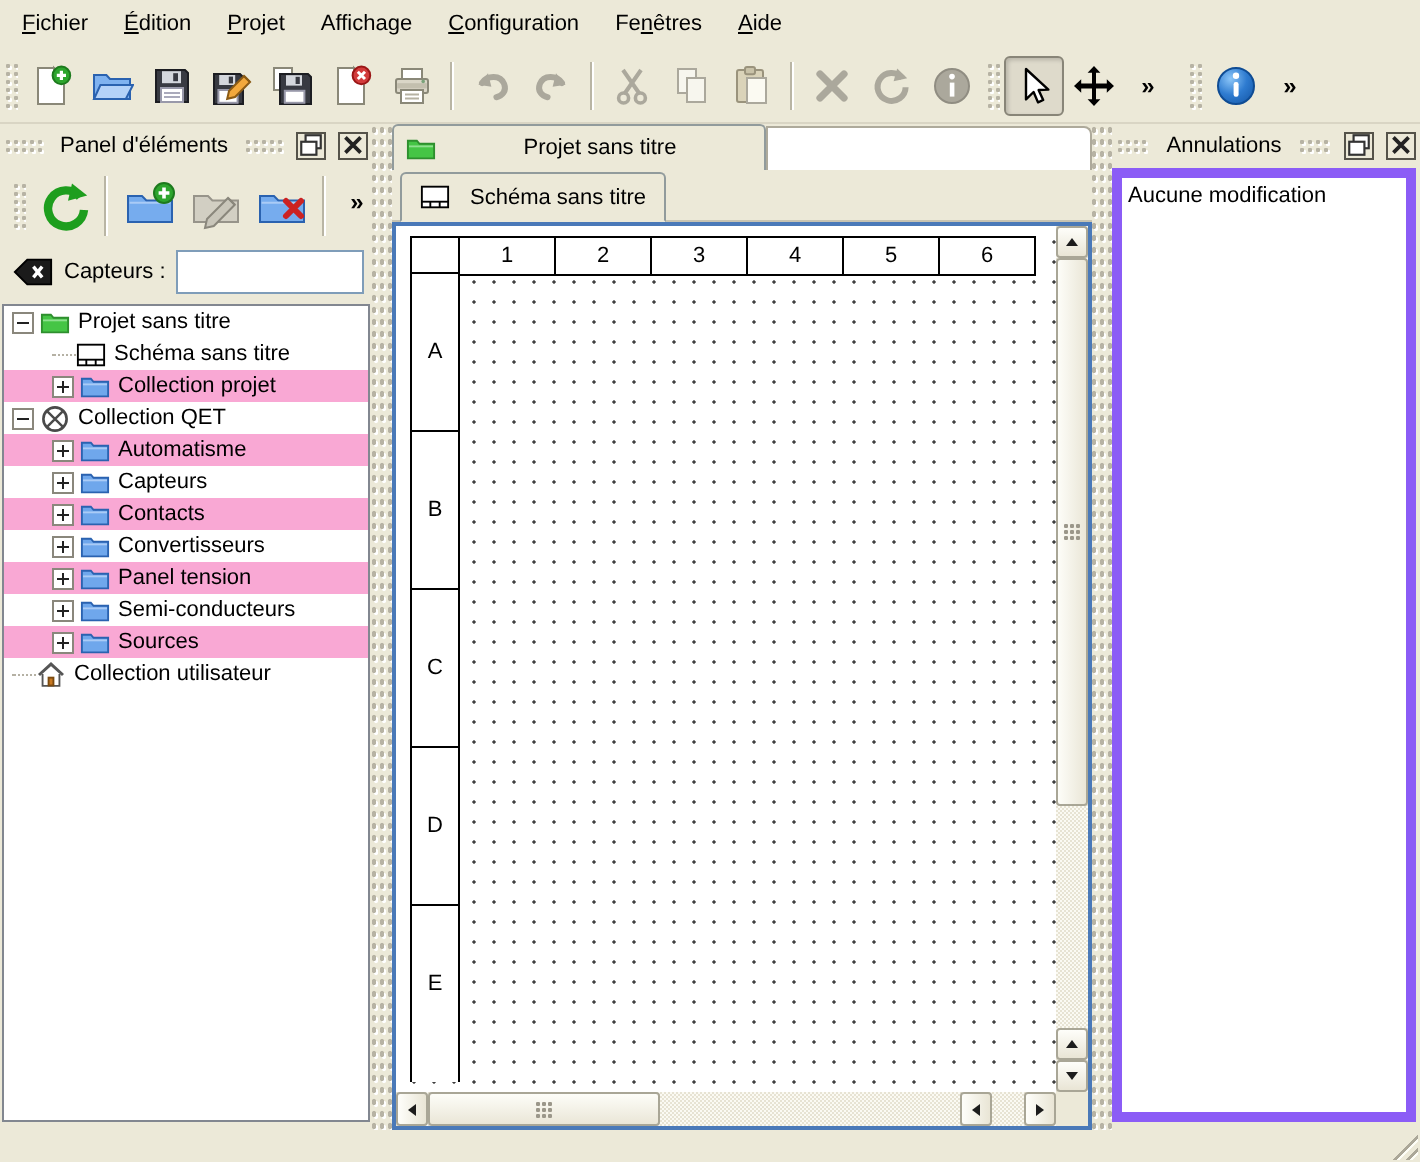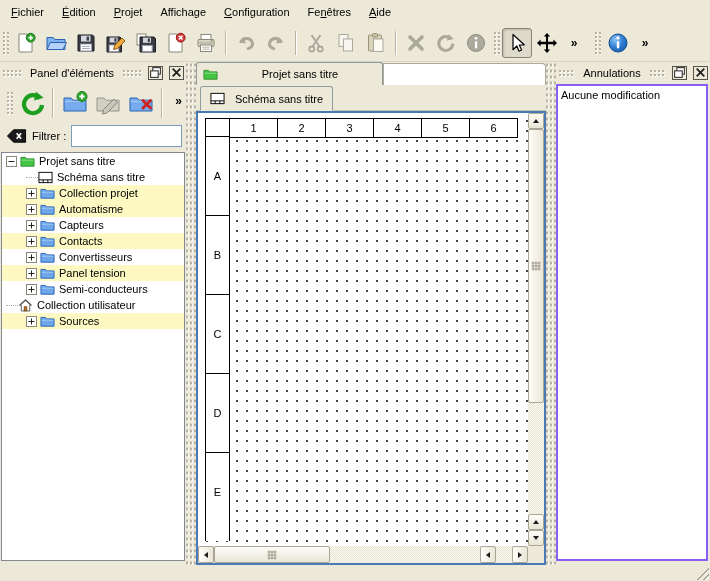--- a/index.html
+++ b/index.html
@@ -52,21 +52,21 @@
   .panel-toolbar{height:40px;display:flex;align-items:center;padding-left:4px;}
   .panel-toolbar .tb-btn{width:33px;height:34px;}
   .panel-toolbar .tb-icon{width:26px;height:26px;}
   .panel-toolbar .tb-sep{height:30px;}
   .filter-row{height:26px;display:flex;align-items:center;gap:5px;padding:0 4px 0 6px;}
   .icon16{width:20px;height:15px;display:block;}
   .icon16 svg{width:100%;height:100%;display:block;}
   .filter-input{flex:1;height:18px;border:1px solid #7F9DB9;background:#fff;font:11px "Liberation Sans",sans-serif;padding:1px 3px;min-width:0;}
   .tree{flex:1;margin:3px 1px 4px 1px;border:1px solid #828790;background:#fff;overflow:hidden;}
   .tree-row{height:16px;display:flex;align-items:center;white-space:nowrap;}
-  .tree-row.alt{background:#fef9c3;}
+  .tree-row.alt{background:#f9a8d4;}
   .expander{width:9px;height:9px;flex:none;background:#fff;border:1px solid #8a877c;display:flex;align-items:center;justify-content:center;margin-right:3px;}
   .expander svg{width:7px;height:7px;display:block;}
   .guide{height:0;border-top:1px dotted #b5b1a4;flex:none;}
   .tree-icon{width:15px;height:15px;flex:none;margin-right:4px;}
   .tree-icon svg{width:100%;height:100%;display:block;}
   .tree-label{padding-right:4px;}
 
   
   .center{width:350px;display:flex;flex-direction:column;min-height:0;background:#ECE9D8;}
   .proj-tabbar{height:23px;display:flex;align-items:flex-end;}
@@ -110,21 +110,21 @@
   .grip{position:absolute;left:50%;top:50%;transform:translate(-50%,-50%);width:9px;height:9px;
     background-image:radial-gradient(#9b978a 1px,rgba(0,0,0,0) 1.2px);background-size:3px 3px;}
   .tri-up{width:0;height:0;border-left:3.5px solid transparent;border-right:3.5px solid transparent;border-bottom:4.5px solid #1c1c1c;}
   .tri-down{width:0;height:0;border-left:3.5px solid transparent;border-right:3.5px solid transparent;border-top:4.5px solid #1c1c1c;}
   .tri-left{width:0;height:0;border-top:3.5px solid transparent;border-bottom:3.5px solid transparent;border-right:4.5px solid #1c1c1c;}
   .tri-right{width:0;height:0;border-top:3.5px solid transparent;border-bottom:3.5px solid transparent;border-left:4.5px solid #1c1c1c;}
   .sb-corner{position:absolute;right:0;bottom:0;width:16px;height:17px;background:#ECE9D8;}
 
   
   .right-panel{flex:1;display:flex;flex-direction:column;min-height:0;}
-  .undo-list{flex:1;margin:1px 2px 4px 0;border:2px solid #8b5cf6;background:#fff;overflow:hidden;}
+  .undo-list{flex:1;margin:1px 2px 4px 0;border:5px solid #8b5cf6;background:#fff;overflow:hidden;}
   .undo-item{height:16px;display:flex;align-items:center;padding:1px 3px;}
 
   
   .statusbar{height:16px;position:relative;background:#ECE9D8;}
   .size-grip{position:absolute;right:1px;bottom:1px;width:13px;height:13px;
     background:repeating-linear-gradient(-45deg,rgba(0,0,0,0) 0 2px,#fdfdf6 2px 3px,#aba798 3px 4.5px);
     clip-path:polygon(100% 0,100% 100%,0 100%);}
 </style>
 </head>
 <body>
@@ -409,21 +409,21 @@
             </button>
           </div>
         </div>
       <div class="filter-row">
         <span class="icon16" style="width:21px;height:16px">
             <svg viewBox="0 0 22 16">
               <path d="M1.5 8L8 1.5h12.5v13H8z" fill="#1b1b1b" stroke="#000"></path>
               <path d="M11.2 5.2l4.6 5.6M15.8 5.2l-4.6 5.6" stroke="#fff" stroke-width="1.8"></path>
             </svg>
           </span>
-        <span>Filtrer :</span>
+        <span>Capteurs :</span>
         <input class="filter-input" type="text" value="" style="">
       </div>
       <div class="tree" id="tree">
           <div class="tree-row">
             <span style="width: 4px; flex: 0 0 auto;"></span>
             <span class="expander">
               <svg viewBox="0 0 7 7">
                 <path d="M0.5 3.5h6" stroke="#222"></path>
               </svg>
             </span>
@@ -455,20 +455,35 @@
               </svg>
             </span>
             <span class="tree-icon">
               <svg viewBox="0 0 16 16">
                 <path d="M1 13V3.6h4.8L7.2 5.2H15V13z" fill="#6FA7EC" stroke="#2A62B0"></path>
                 <path d="M1.6 6.6h12.8" stroke="#AACBF6"></path>
               </svg>
             </span>
             <span class="tree-label">Collection projet</span>
           </div>
+          <div class="tree-row">
+            <span style="width: 4px; flex: 0 0 auto;"></span>
+            <span class="expander">
+              <svg viewBox="0 0 7 7">
+                <path d="M0.5 3.5h6" stroke="#222"></path>
+              </svg>
+            </span>
+            <span class="tree-icon">
+              <svg viewBox="0 0 16 16">
+                <circle cx="8" cy="8" r="6.2" fill="#fff" stroke="#4a4a4a" stroke-width="1.4"></circle>
+                <path d="M3.9 3.9l8.2 8.2M12.1 3.9L3.9 12.1" stroke="#4a4a4a" stroke-width="1.3"></path>
+              </svg>
+            </span>
+            <span class="tree-label">Collection QET</span>
+          </div>
           <div class="tree-row alt">
             <span style="width: 24px; flex: 0 0 auto;"></span>
             <span class="expander">
               <svg viewBox="0 0 7 7">
                 <path d="M0.5 3.5h6M3.5 0.5v6" stroke="#222"></path>
               </svg>
             </span>
             <span class="tree-icon">
               <svg viewBox="0 0 16 16">
                 <path d="M1 13V3.6h4.8L7.2 5.2H15V13z" fill="#6FA7EC" stroke="#2A62B0"></path>
@@ -544,47 +559,47 @@
                 <path d="M0.5 3.5h6M3.5 0.5v6" stroke="#222"></path>
               </svg>
             </span>
             <span class="tree-icon">
               <svg viewBox="0 0 16 16">
                 <path d="M1 13V3.6h4.8L7.2 5.2H15V13z" fill="#6FA7EC" stroke="#2A62B0"></path>
                 <path d="M1.6 6.6h12.8" stroke="#AACBF6"></path>
               </svg>
             </span>
             <span class="tree-label">Semi-conducteurs</span>
+          </div>
+          <div class="tree-row alt">
+            <span style="width: 24px; flex: 0 0 auto;"></span>
+            <span class="expander">
+              <svg viewBox="0 0 7 7">
+                <path d="M0.5 3.5h6M3.5 0.5v6" stroke="#222"></path>
+              </svg>
+            </span>
+            <span class="tree-icon">
+              <svg viewBox="0 0 16 16">
+                <path d="M1 13V3.6h4.8L7.2 5.2H15V13z" fill="#6FA7EC" stroke="#2A62B0"></path>
+                <path d="M1.6 6.6h12.8" stroke="#AACBF6"></path>
+              </svg>
+            </span>
+            <span class="tree-label">Sources</span>
           </div>
           <div class="tree-row">
             <span style="width: 4px; flex: 0 0 auto;"></span>
             <span class="guide" style="width: 12px;"></span>
             <span class="tree-icon">
               <svg viewBox="0 0 16 16">
                 <path d="M1.6 8L8 2.2 14.4 8" fill="none" stroke="#555" stroke-width="1.6"></path>
                 <path d="M3.5 7.4v6.4h9V7.4" fill="#fff" stroke="#555"></path>
                 <rect x="6.7" y="9.4" width="2.6" height="4.2" fill="#C87820" stroke="#7a4a10"></rect>
               </svg>
             </span>
             <span class="tree-label">Collection utilisateur</span>
-          </div>
-          <div class="tree-row alt">
-            <span style="width: 24px; flex: 0 0 auto;"></span>
-            <span class="expander">
-              <svg viewBox="0 0 7 7">
-                <path d="M0.5 3.5h6M3.5 0.5v6" stroke="#222"></path>
-              </svg>
-            </span>
-            <span class="tree-icon">
-              <svg viewBox="0 0 16 16">
-                <path d="M1 13V3.6h4.8L7.2 5.2H15V13z" fill="#6FA7EC" stroke="#2A62B0"></path>
-                <path d="M1.6 6.6h12.8" stroke="#AACBF6"></path>
-              </svg>
-            </span>
-            <span class="tree-label">Sources</span>
           </div>
         </div>
     </div>
 
     <div class="splitter"></div>
 
     <div class="center">
       <div class="proj-tabbar">
         <div class="proj-tab">
           <span class="tree-icon">

